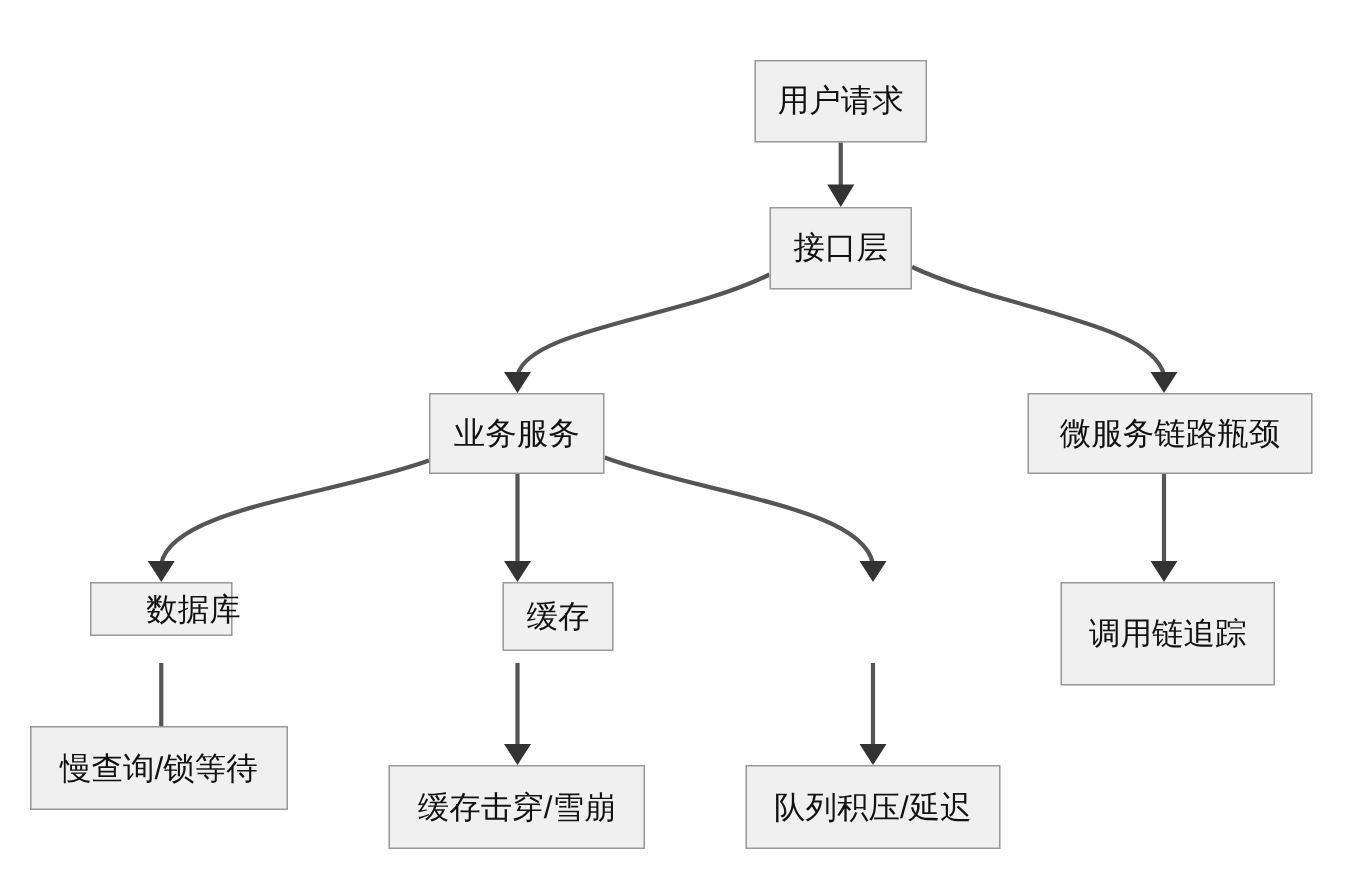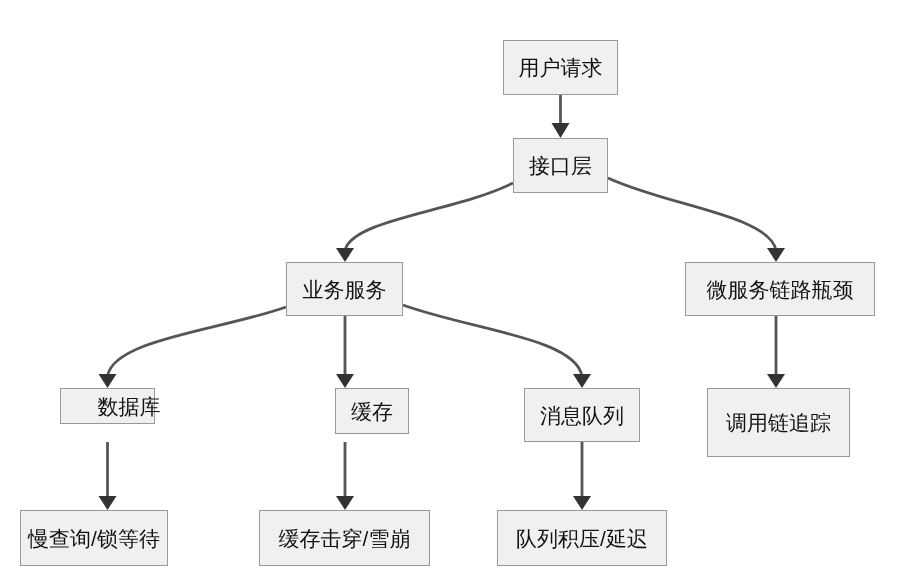--- a/index.html
+++ b/index.html
@@ -89,23 +89,22 @@
   <div class="node" style="left:513px; top:138px; width:95px; height:55px;">接口层</div>
 
   <div class="node" style="left:286px; top:262px; width:117px; height:54px;">业务服务</div>
 
   <div class="node" style="left:685px; top:262px; width:190px; height:54px;">微服务链路瓶颈</div>
 
   <div class="node" style="left:60px; top:388px; width:95px; height:36px;padding-left:43px;">数据库</div>
 
   <div class="node" style="left:308px; top:388px; width:74px; height:46px;margin-left:27px;">缓存</div>
 
-  <div class="node" style="left:524px; top:388px; width:116px; height:54px;">消息队列</div>
 
   <div class="node" style="left:707px; top:388px; width:143px; height:69px;">调用链追踪</div>
 
-  <div class="node" style="left:20px; top:510px; width:148px; height:56px;">慢查询/锁等待</div>
+  <div class="node" style="left:20px; top:484px; width:172px; height:56px;">慢查询/锁等待</div>
 
   <div class="node" style="left:497px; top:510px; width:170px; height:56px;">队列积压/延迟</div>
 
   <div class="node" style="left:259px; top:510px; width:171px; height:56px;">缓存击穿/雪崩</div>
 
 </div>
 
 </body></html>

